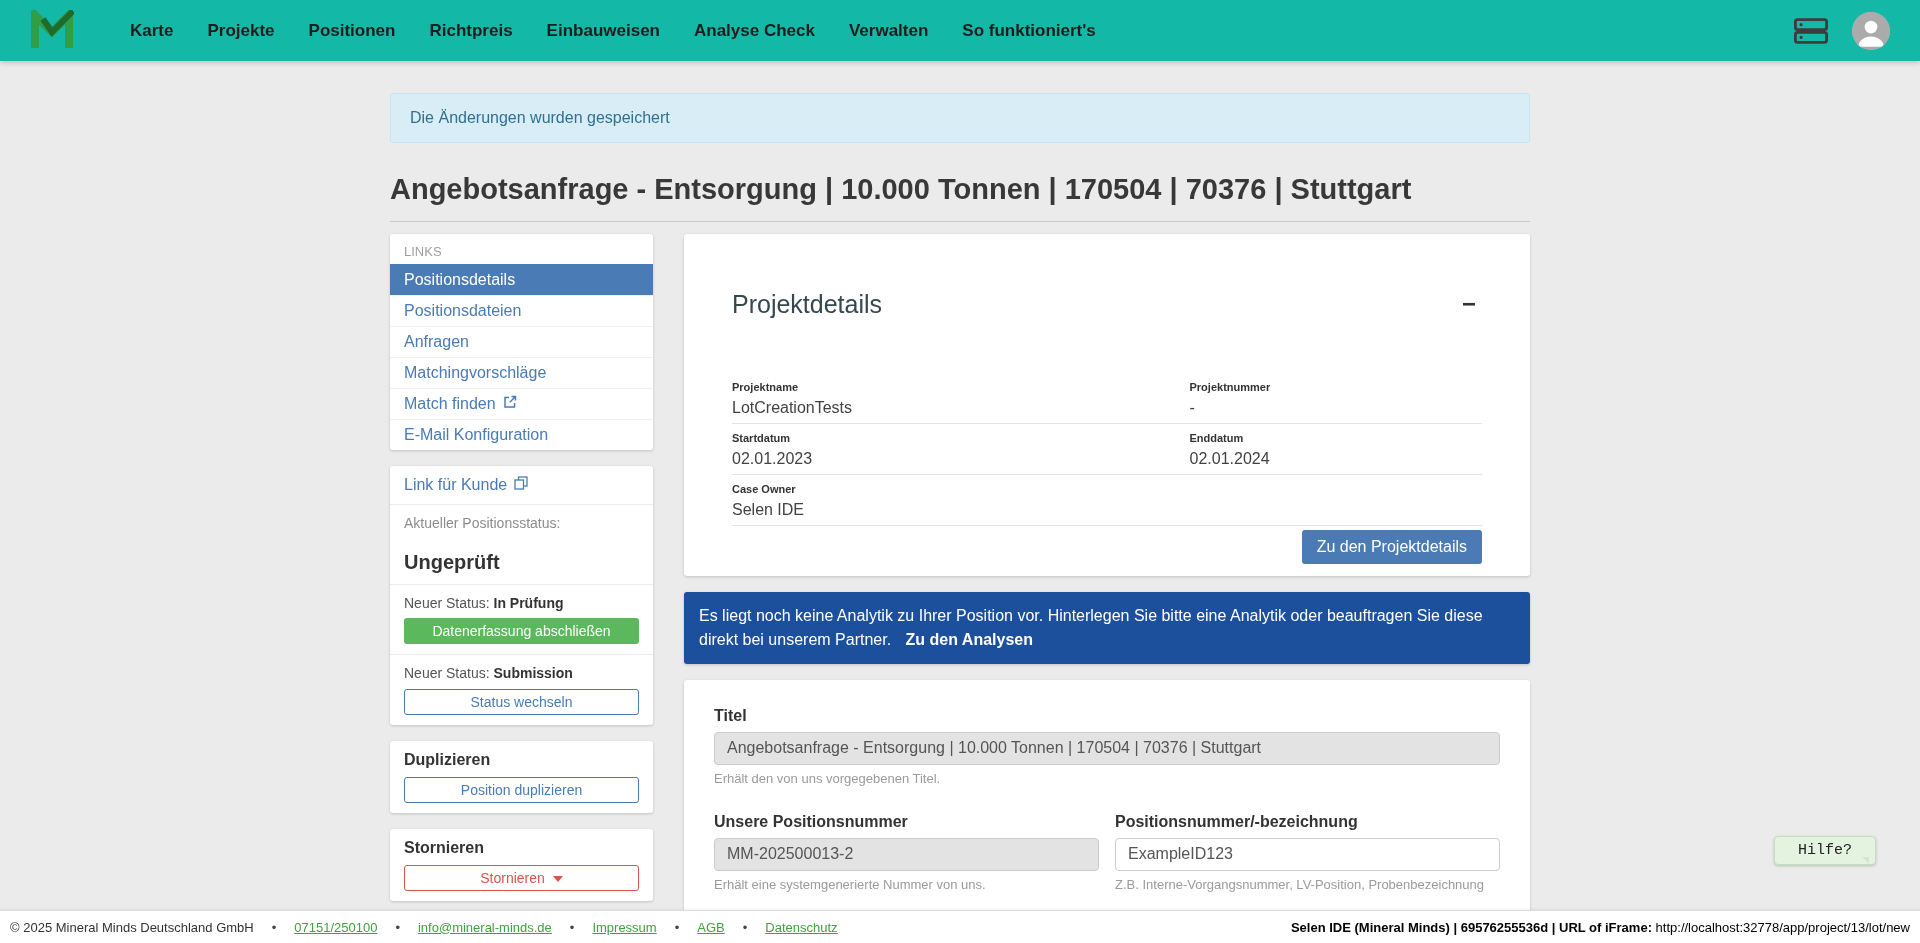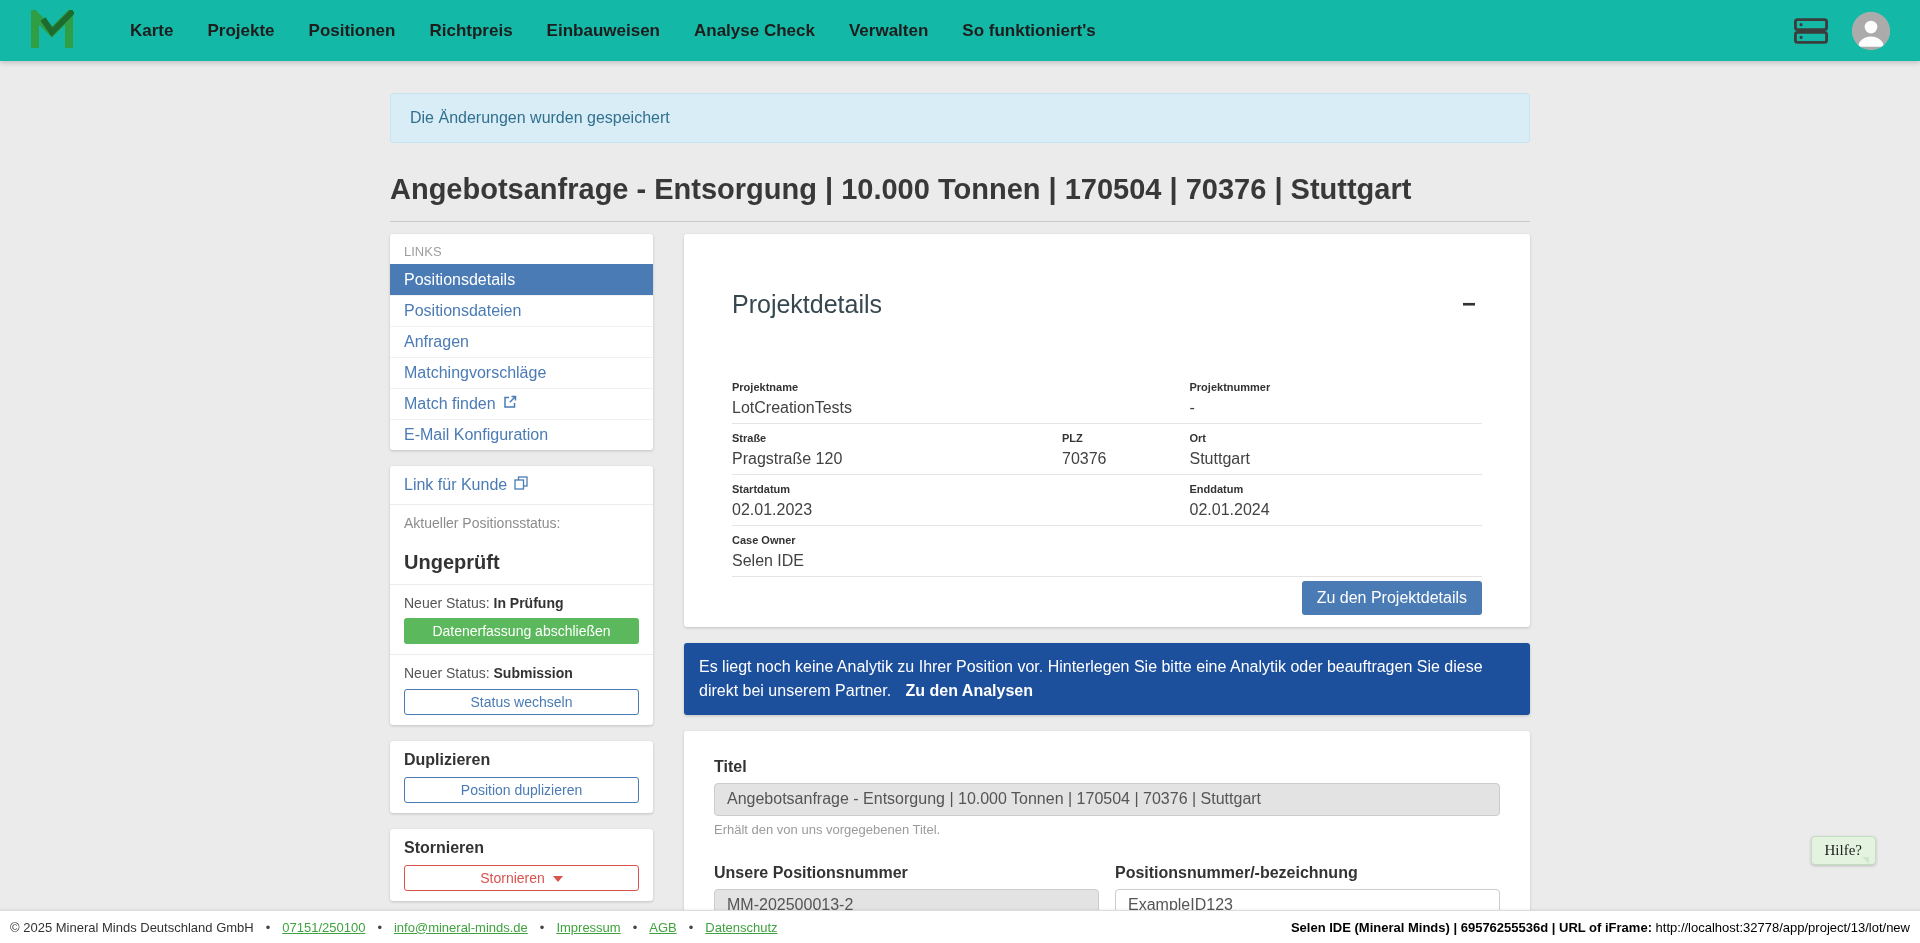--- a/index.html
+++ b/index.html
@@ -76,29 +76,29 @@
   .input{width:100%;height:33px;border:1px solid #ccc;border-radius:4px;padding:0 12px;
     font-size:16px;color:#555;background:#fff;font-family:inherit;}
   .input:disabled{background:#e3e3e3;color:#555;}
   .help-text{font-size:13px;color:#9b9b9b;margin-top:6px;}
   .form-row{display:flex;gap:16px;margin-top:27px;}
   .form-col{flex:1;min-width:0;}
   
   .footer{position:fixed;left:0;bottom:0;width:100%;height:33px;background:#fff;z-index:20;
     display:flex;align-items:center;justify-content:space-between;padding:0 10px;
     font-size:13px;border-top:1px solid #ddd;box-shadow:0 -1px 2px rgba(0,0,0,.06);}
-  .footer-left{display:flex;align-items:center;gap:12px;color:#333;white-space:nowrap;}
+  .footer-left{display:flex;align-items:center;gap:18px;color:#333;white-space:nowrap;}
   .footer-left a{color:#3fa23f;text-decoration:underline;cursor:pointer;}
   .footer-sep{color:#444;}
   .footer-right{color:#000;white-space:nowrap;}
   .footer-right .bold{font-weight:700;}
   
   .help-btn{position:fixed;right:44px;bottom:78px;z-index:21;background:#e3f3df;
-    border:1px solid #c2dfc0;border-radius:4px;padding:5px 13px;font-size:15px;color:#222;
-    cursor:pointer;font-family:Liberation Serif, serif;box-shadow:0 1px 3px rgba(0,0,0,.2);}
+    border:1px solid #c2dfc0;border-radius:4px;padding:5px 23px;font-size:15px;color:#222;
+    cursor:pointer;font-family:Liberation Mono, monospace;box-shadow:0 1px 3px rgba(0,0,0,.2);}
   .help-btn::after{content:"";position:absolute;right:6px;bottom:-7px;
     border:7px solid transparent;border-top-color:#cfe8cb;border-right-width:0;}
 </style>
 </head>
 <body>
 
 <header class="navbar">
   <div class="logo">
     <span>
       <svg width="44" height="38" viewBox="0 0 44 38">
@@ -239,34 +239,20 @@
               <div class="fvalue">LotCreationTests</div>
             </div>
             <div></div>
             <div>
               <div class="flabel">Projektnummer</div>
               <div class="fvalue">-</div>
             </div>
           </div>
           <div class="frow">
             <div>
-              <div class="flabel">Straße</div>
-              <div class="fvalue">Pragstraße 120</div>
-            </div>
-            <div>
-              <div class="flabel">PLZ</div>
-              <div class="fvalue">70376</div>
-            </div>
-            <div>
-              <div class="flabel">Ort</div>
-              <div class="fvalue">Stuttgart</div>
-            </div>
-          </div>
-          <div class="frow">
-            <div>
               <div class="flabel">Startdatum</div>
               <div class="fvalue">02.01.2023</div>
             </div>
             <div></div>
             <div>
               <div class="flabel">Enddatum</div>
               <div class="fvalue">02.01.2024</div>
             </div>
           </div>
           <div class="frow">

